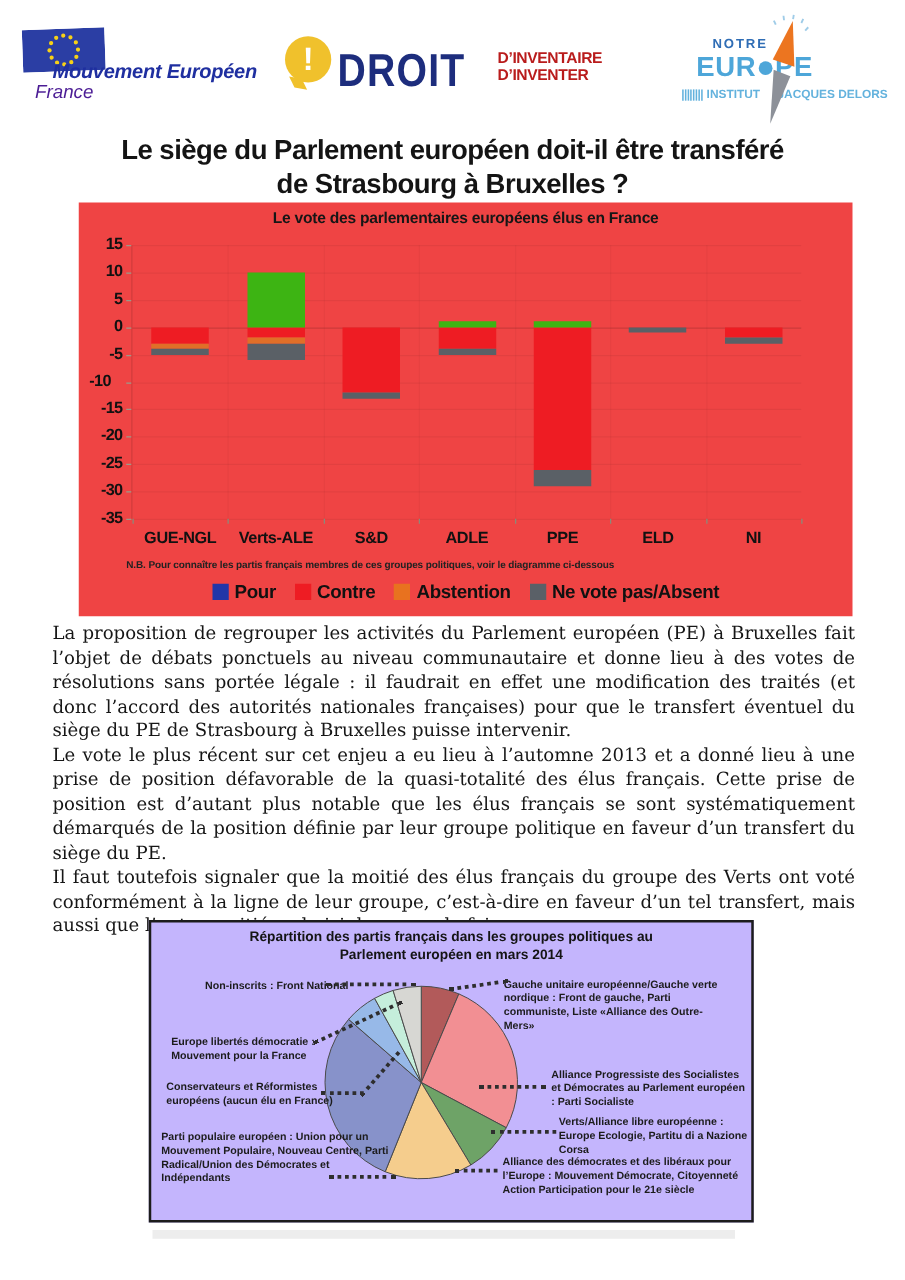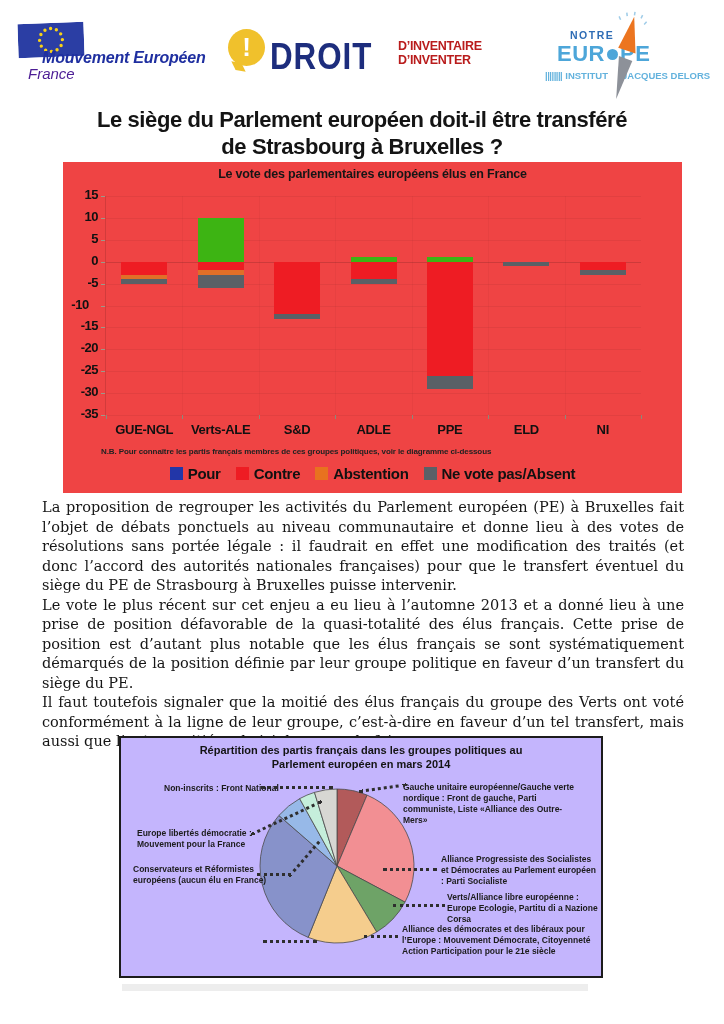--- a/index.html
+++ b/index.html
@@ -258,20 +258,21 @@
       <path d="M 216 128 L 187.16 199.39 A 77 77 0 0 1 157.89 77.48 Z" fill="#8792ca" stroke="#4a4a4a" stroke-width="0.8"></path>
       <path d="M 216 128 L 157.89 77.48 A 77 77 0 0 1 178.67 60.65 Z" fill="#97b9e8" stroke="#4a4a4a" stroke-width="0.8"></path>
       <path d="M 216 128 L 178.67 60.65 A 77 77 0 0 1 193.49 54.36 Z" fill="#c5eedb" stroke="#4a4a4a" stroke-width="0.8"></path>
       <path d="M 216 128 L 193.49 54.36 A 77 77 0 0 1 216.00 51.00 Z" fill="#d7d7d3" stroke="#4a4a4a" stroke-width="0.8"></path>
     </svg>
 
   <div class="plab lbl-ni">Non-inscrits : Front National</div>
   <div class="plab lbl-gue">Gauche unitaire européenne/Gauche verte nordique : Front de gauche, Parti communiste, Liste «Alliance des Outre-Mers»</div>
   <div class="plab lbl-ecr">Conservateurs et Réformistes européens (aucun élu en France)</div>
   <div class="plab lbl-eld">Europe libertés démocratie : Mouvement pour la France</div>
+  <div class="plab lbl-ppe">Parti populaire européen : Union pour un Mouvement Populaire, Nouveau Centre, Parti Radical/Union des Démocrates et Indépendants</div>
   <div class="plab lbl-ps">Alliance Progressiste des Socialistes et Démocrates au Parlement européen : Parti Socialiste</div>
   <div class="plab lbl-verts">Verts/Alliance libre européenne : Europe Ecologie, Partitu di a Nazione Corsa</div>
   <div class="plab lbl-adle">Alliance des démocrates et des libéraux pour l’Europe : Mouvement Démocrate, Citoyenneté Action Participation pour le 21e siècle</div>
 
   <div class="leader ld-ni"></div>
   <div class="leader ld-gue"></div>
   <div class="leader ld-eld"></div>
   <div class="leader ld-ecr-h"></div>
   <div class="leader ld-ecr-d"></div>
   <div class="leader ld-ppe"></div>

